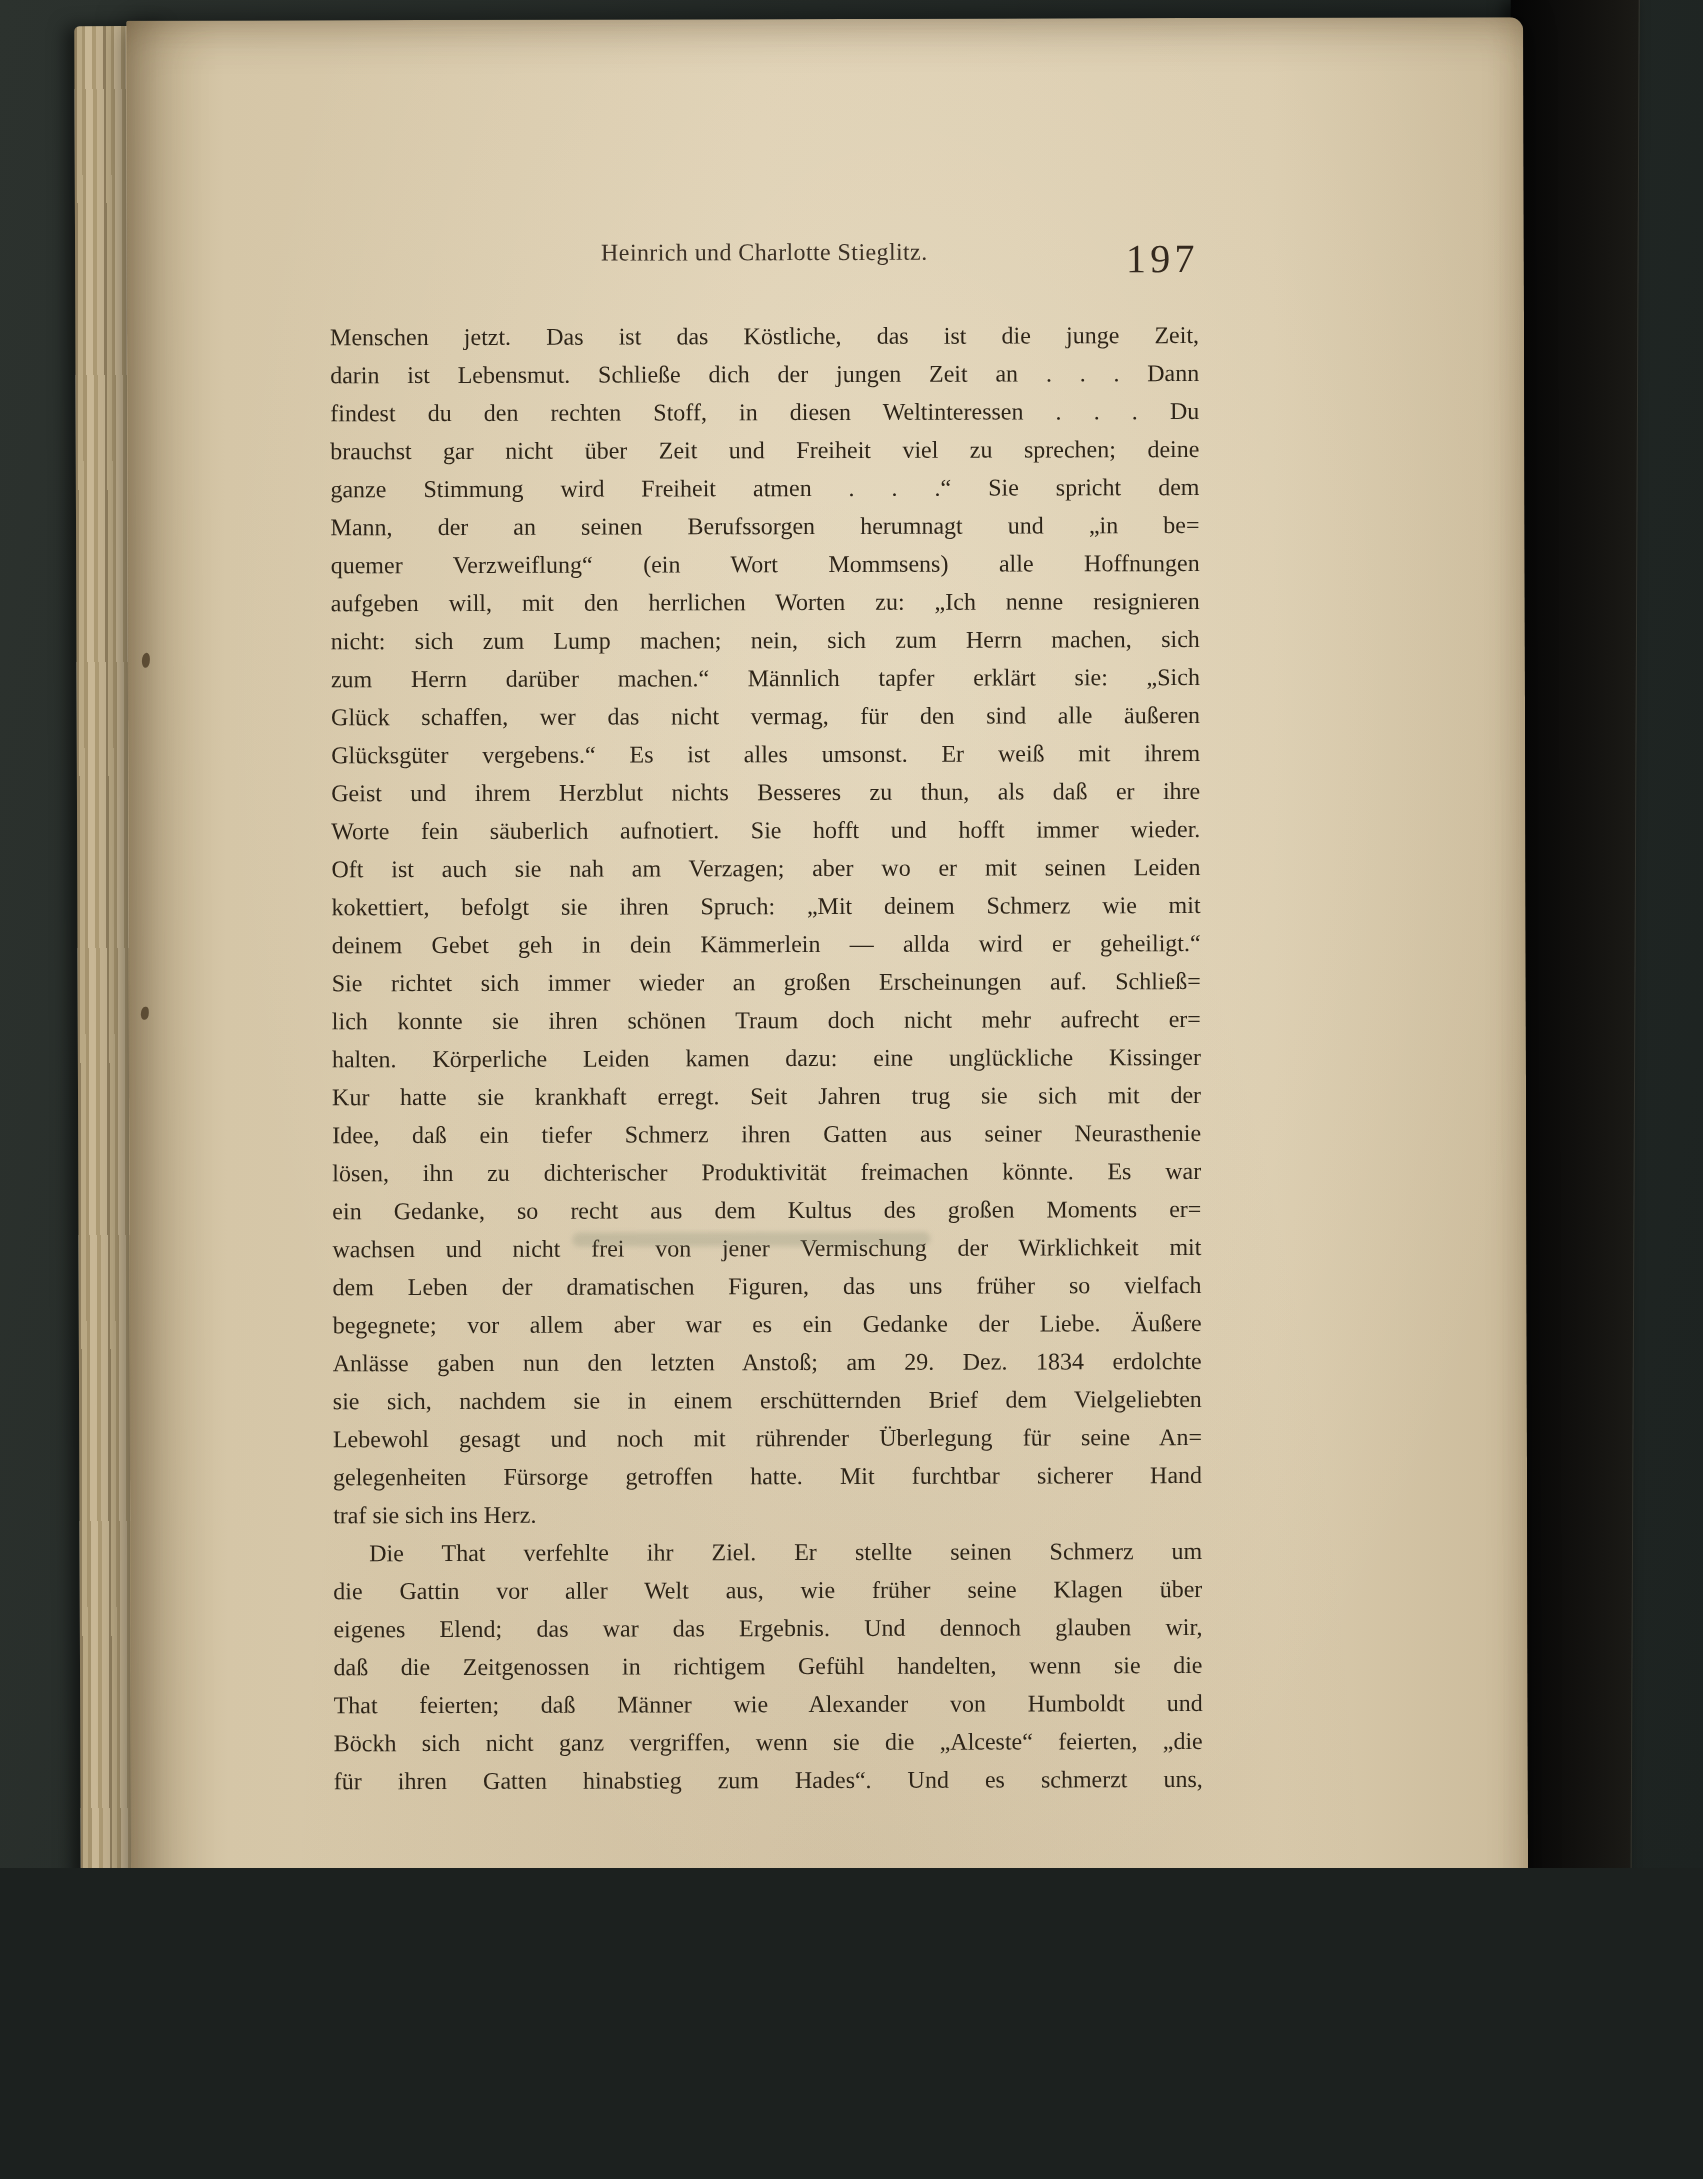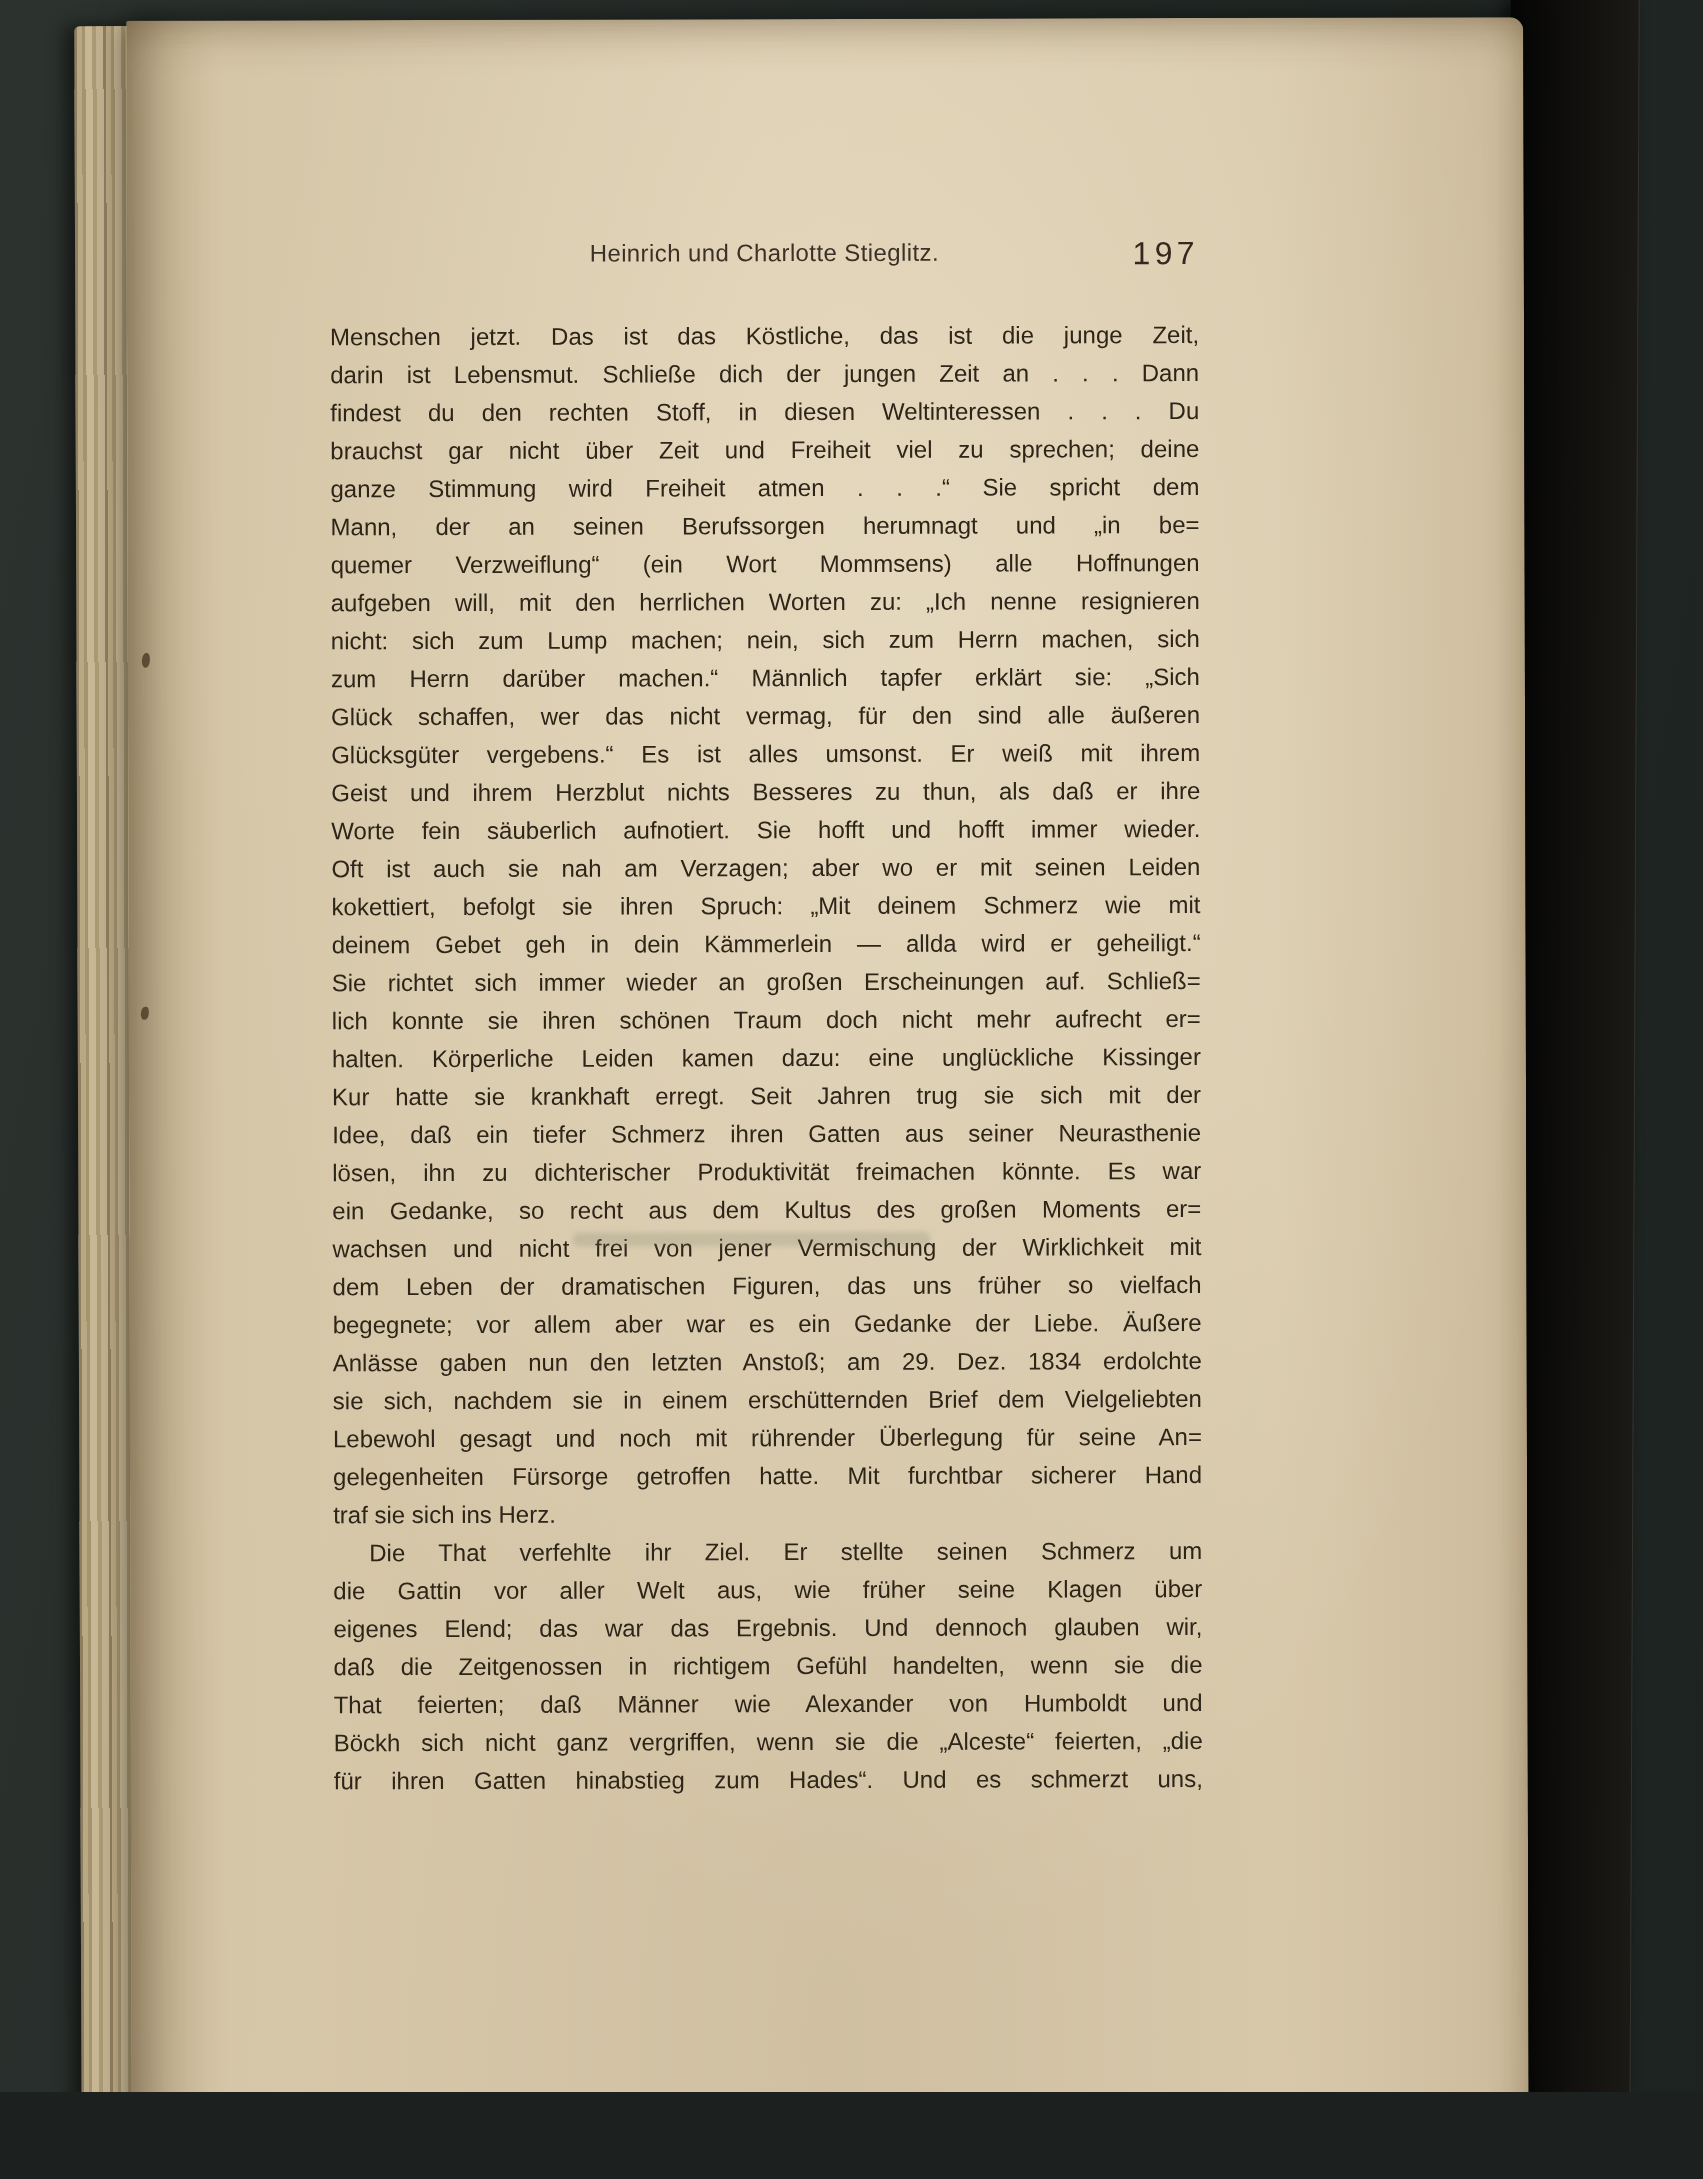--- a/index.html
+++ b/index.html
@@ -1,22 +1,22 @@
 <!DOCTYPE html>
 <html style="font-size:13.6px"><head>
 <meta charset="utf-8">
 <style>
   html, body { margin: 0; padding: 0; background: #1c211f; }
   .scene {
     position: relative;
     width: 1704px;
-    height: 2092px;
+    height: 1868px;
     overflow: hidden;
     background: linear-gradient(100deg, #2c322e 0%, #252b28 40%, #1d2321 100%);
-    font-family: Liberation Sans, sans-serif;
+    font-family: Liberation Serif, serif;
   }
   
   .page-edges {
     position: absolute;
     left: 78px; top: 25.6px;
     width: 94px; height: 2131px;
     background: repeating-linear-gradient(90deg,
       #8f7e5e 0 2.6px, #b9a884 2.6px 7.7px, #a5936e 7.7px 11px,
       #c8b795 11px 18px, #ac9a74 18px 22px, #c2b18f 22px 29px);
     border-radius: 5.1px 0 0 5.1px;
@@ -59,21 +59,21 @@
   .running-title {
     display: block;
     text-align: center;
     font-size: 24px;
     color: #3c3126;
     letter-spacing: 0.4px;
   }
   .page-number {
     position: absolute;
     right: 0; top: -3.4px;
-    font-size: 32px;
+    font-size: 40px;
     letter-spacing: 4.3px;
     color: #34291e;
   }
   .body-text {
     position: absolute;
     left: 203px; top: 298px;
     width: 869px;
     font-size: 24px;
     line-height: 38px;
     color: #2e2519;

